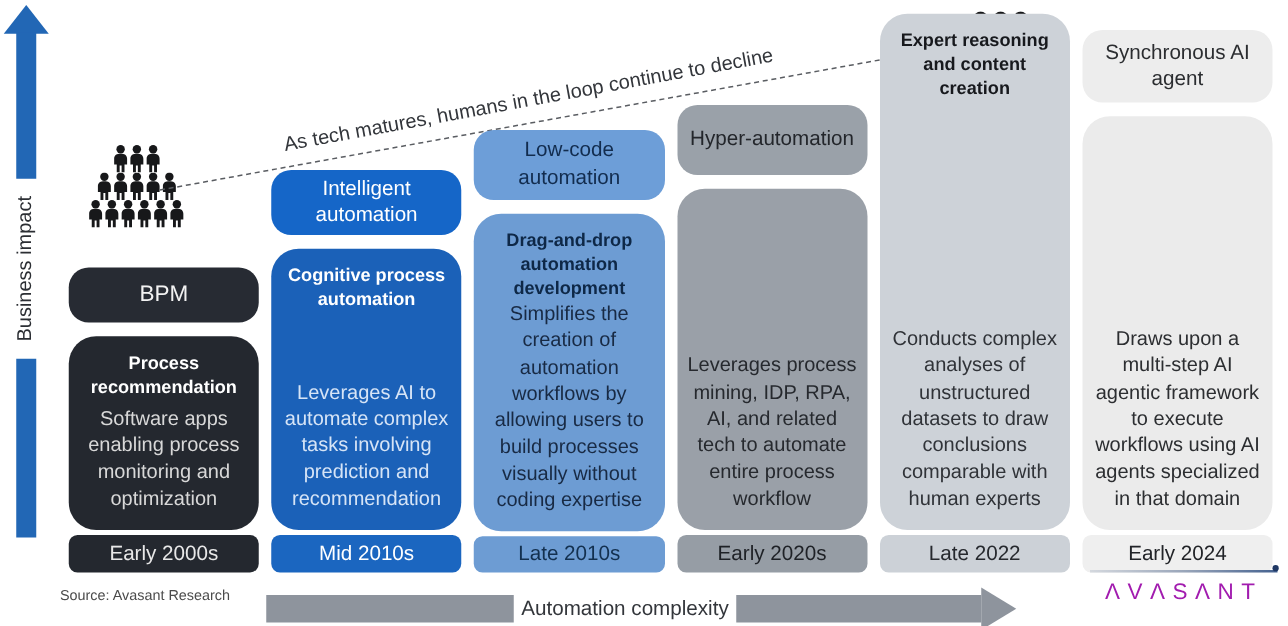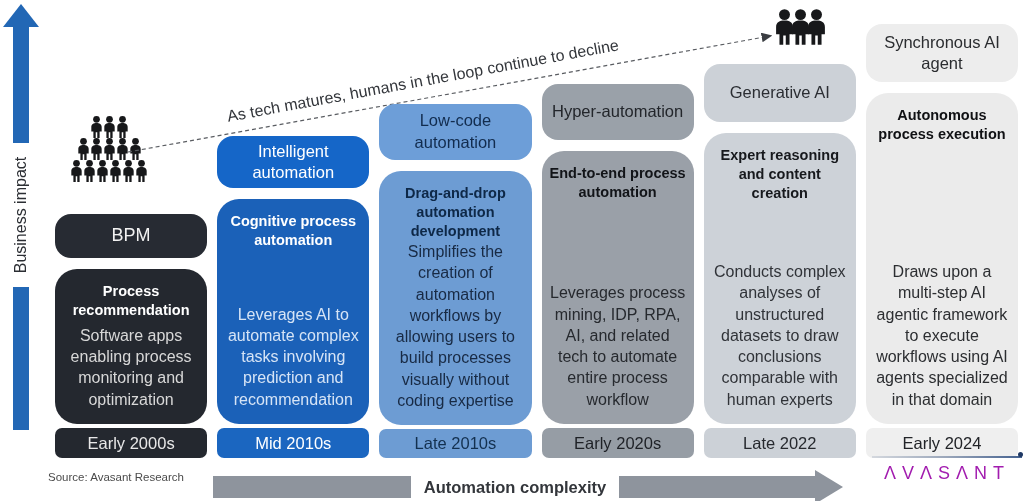--- a/index.html
+++ b/index.html
@@ -47,21 +47,21 @@
   .era{height:30px;margin-top:4px;border-radius:7px;background:var(--era-bg);
     color:var(--era-fg);display:flex;align-items:center;justify-content:center;
     font-size:16.5px;}
   
   .source{position:absolute;left:48px;top:471px;font-size:11.5px;color:#4b4b4b;}
   .x-arrow{position:absolute;left:213px;top:470px;height:34px;
     display:flex;align-items:center;}
   .x-bar{height:22px;background:#8e949d;}
   .x-bar.b1{width:198px;}
   .x-bar.b2{width:196px;}
-  .x-label{width:208px;text-align:center;font-size:16.5px;color:#33363b;font-weight:bold;}
+  .x-label{width:178px;text-align:center;font-size:16.5px;color:#33363b;}
   .x-head{width:0;height:0;border-top:17px solid transparent;
     border-bottom:17px solid transparent;border-left:28px solid #8e949d;}
   
   .brand{position:absolute;right:8px;top:456px;width:150px;}
   .brand-line{position:relative;height:2px;
     background:linear-gradient(to right,#d4d8de,#9aa6ba,#44618f);}
   .brand-dot{position:absolute;right:-1px;top:-4px;width:5px;height:5px;
     border-radius:50%;background:#1f3864;}
   .brand-text{margin-top:5px;text-align:center;font-size:18px;letter-spacing:6px;
     color:#a21caf;font-weight:500;white-space:nowrap;}
@@ -144,39 +144,36 @@
       <div class="body">
         <div class="ttl">Drag-and-drop automation development</div>
         <div class="dsc">Simplifies the creation of automation workflows by allowing users to build processes visually without coding expertise</div>
       </div>
       <div class="era">Late 2010s</div>
     </div>
 
     <div class="col c4" style="--hdr-bg: #9aa1a9; --hdr-fg: #23262b; --body-bg: #9aa0a8; --title-fg: #121418; --desc-fg: #26292e; --era-bg: #969da5; --era-fg: #1e2126;">
       <div class="hdr">Hyper-automation</div>
       <div class="body">
-        <div class="ttl">End-to-end process automation</div>
         <div class="dsc">Leverages process mining, IDP, RPA, AI, and related tech to automate entire process workflow</div>
       </div>
       <div class="era">Early 2020s</div>
     </div>
 
     <div class="col c5" style="--hdr-bg: #ccd1d7; --hdr-fg: #2b2e33; --body-bg: #cdd2d8; --title-fg: #17191d; --desc-fg: #303338; --era-bg: #ccd1d7; --era-fg: #26292e;">
-      <div class="hdr">Generative AI</div>
       <div class="body">
         <div class="ttl">Expert reasoning and content creation</div>
         <div class="dsc">Conducts complex analyses of unstructured datasets to draw conclusions comparable with human experts</div>
       </div>
       <div class="era">Late 2022</div>
     </div>
 
     <div class="col c6" style="--hdr-bg: #ededed; --hdr-fg: #2b2d30; --body-bg: #ebebeb; --title-fg: #101114; --desc-fg: #2c2e31; --era-bg: #efefef; --era-fg: #222428;">
       <div class="hdr">Synchronous AI agent</div>
       <div class="body">
-        <div class="ttl">Autonomous process execution</div>
         <div class="dsc">Draws upon a multi-step AI agentic framework to execute workflows using AI agents specialized in that domain</div>
       </div>
       <div class="era">Early 2024</div>
     </div>
 
   </div>
 
   <div class="source">Source: Avasant Research</div>
 
   <div class="x-arrow">

